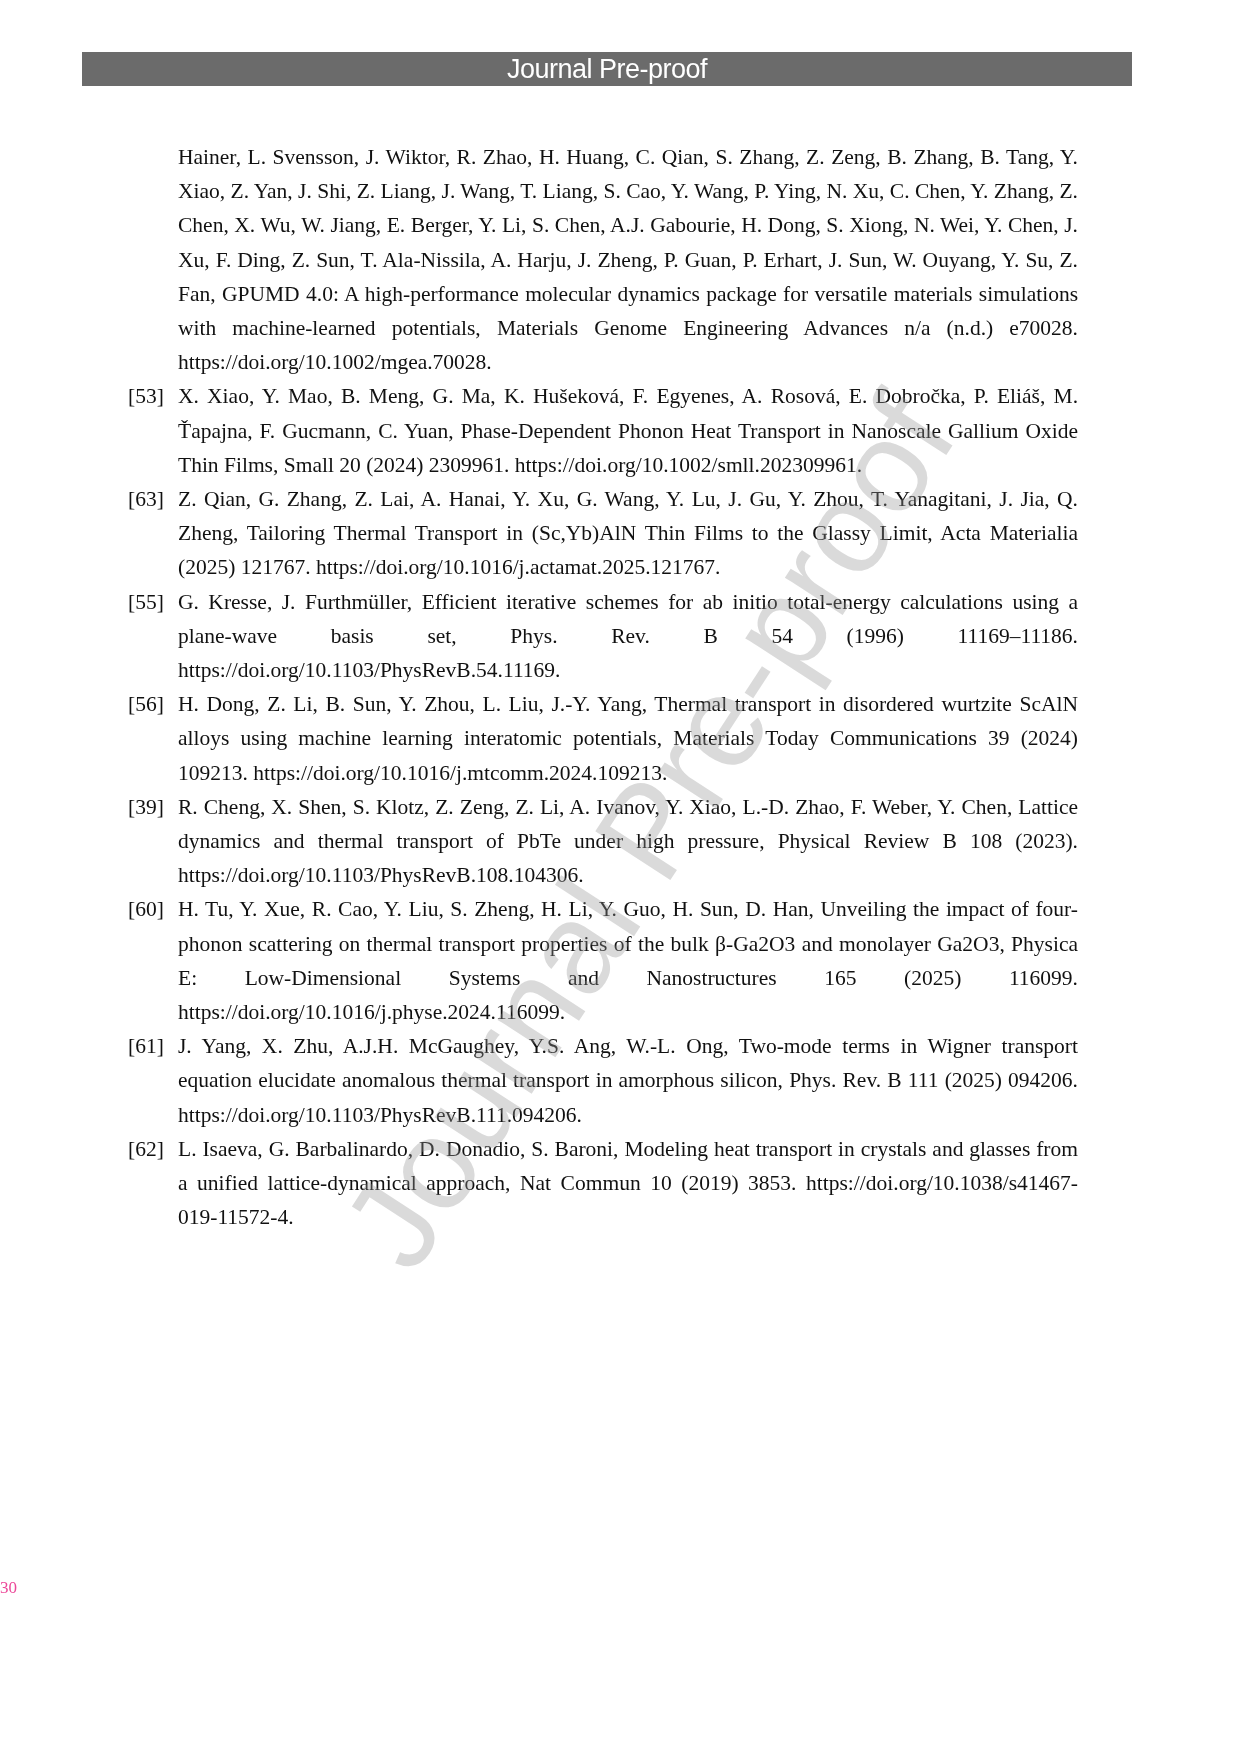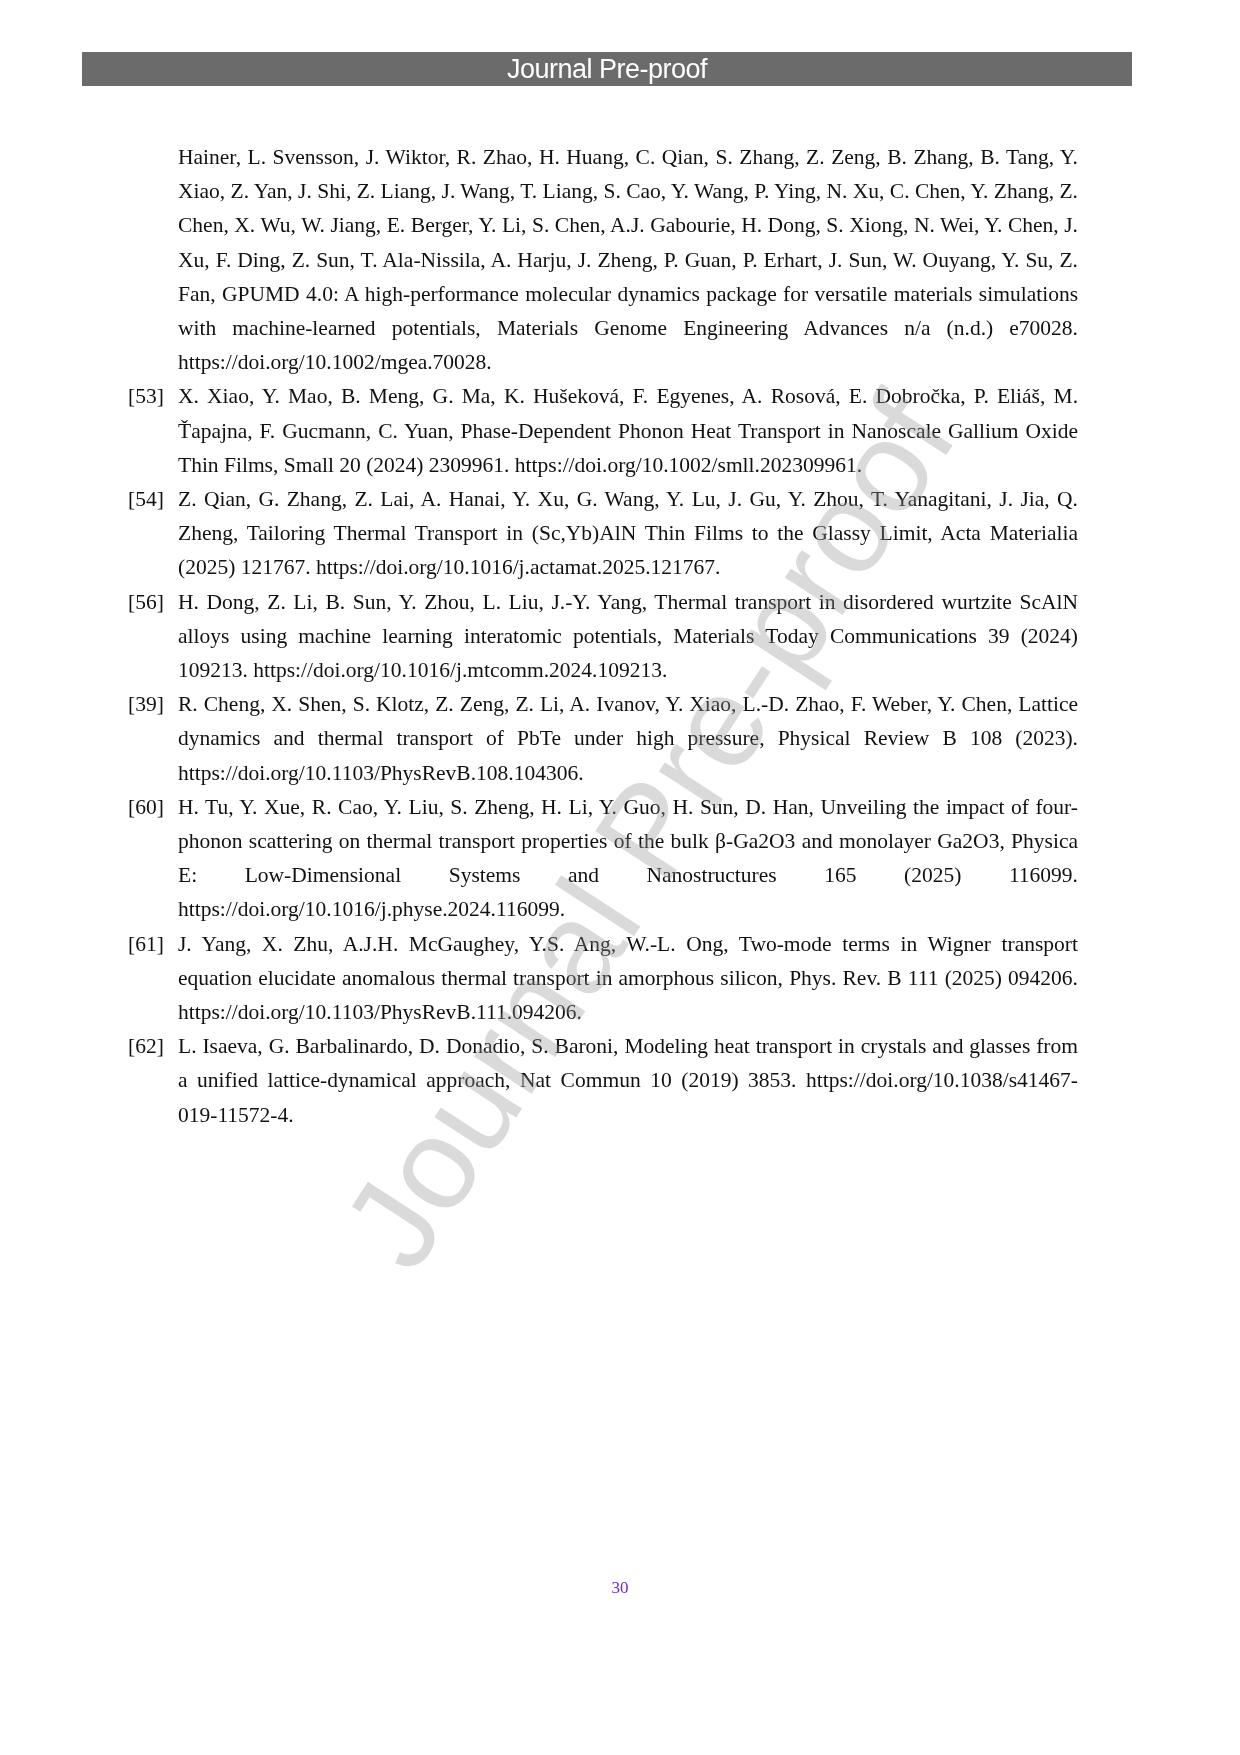--- a/index.html
+++ b/index.html
@@ -12,43 +12,47 @@
   }
   .refs {
     position: absolute; left: 128px; top: 140px; width: 950px;
     font-family: "Liberation Serif", serif; font-size: 21.5px; line-height: 34.2px; color: #111;
   }
   .ref { display: flex; justify-content: center; }
   .ref-num { width: 50px; flex: none; }
   .ref-text { flex: 1; text-align: justify; }
   .ref-cont { padding-left: 50px; text-align: justify; }
   .page-num {
-    position: absolute; left: 0; width: 1240px; top: 1578px; text-align: center;
-    font-family: "Liberation Serif", serif; font-size: 17px; color: #6d28d9;
+    position: absolute; left: 0; width: 1240px; top: 1578px; 
+    font-family: "Liberation Serif", serif; font-size: 17px; color: #ec4899;
   }
   .watermark {
     position: absolute; left: 170px; top: 800px; width: 900px; text-align: center;
     font-family: "Liberation Sans", sans-serif; font-size: 130px; color: rgba(150,150,150,0.35);
     transform: rotate(-57deg); transform-origin: center; pointer-events: none; white-space: nowrap;
   }
 </style>
 </head>
 <body>
 
 <div class="header-bar">Journal Pre-proof</div>
 
 <div class="refs">
   <div class="ref-cont">Hainer, L. Svensson, J. Wiktor, R. Zhao, H. Huang, C. Qian, S. Zhang, Z. Zeng, B. Zhang, B. Tang, Y. Xiao, Z. Yan, J. Shi, Z. Liang, J. Wang, T. Liang, S. Cao, Y. Wang, P. Ying, N. Xu, C. Chen, Y. Zhang, Z. Chen, X. Wu, W. Jiang, E. Berger, Y. Li, S. Chen, A.J. Gabourie, H. Dong, S. Xiong, N. Wei, Y. Chen, J. Xu, F. Ding, Z. Sun, T. Ala-Nissila, A. Harju, J. Zheng, P. Guan, P. Erhart, J. Sun, W. Ouyang, Y. Su, Z. Fan, GPUMD 4.0: A high-performance molecular dynamics package for versatile materials simulations with machine-learned potentials, Materials Genome Engineering Advances n/a (n.d.) e70028. https://doi.org/10.1002/mgea.70028.</div>
   <div class="ref">
     <div class="ref-num">[53]</div>
     <div class="ref-text">X. Xiao, Y. Mao, B. Meng, G. Ma, K. Hušeková, F. Egyenes, A. Rosová, E. Dobročka, P. Eliáš, M. Ťapajna, F. Gucmann, C. Yuan, Phase-Dependent Phonon Heat Transport in Nanoscale Gallium Oxide Thin Films, Small 20 (2024) 2309961. https://doi.org/10.1002/smll.202309961.</div>
   </div>
   <div class="ref">
-    <div class="ref-num">[54]</div>
+    <div class="ref-num">[63]</div>
     <div class="ref-text">Z. Qian, G. Zhang, Z. Lai, A. Hanai, Y. Xu, G. Wang, Y. Lu, J. Gu, Y. Zhou, T. Yanagitani, J. Jia, Q. Zheng, Tailoring Thermal Transport in (Sc,Yb)AlN Thin Films to the Glassy Limit, Acta Materialia (2025) 121767. https://doi.org/10.1016/j.actamat.2025.121767.</div>
+  </div>
+  <div class="ref">
+    <div class="ref-num">[55]</div>
+    <div class="ref-text">G. Kresse, J. Furthmüller, Efficient iterative schemes for ab initio total-energy calculations using a plane-wave basis set, Phys. Rev. B 54 (1996) 11169–11186. https://doi.org/10.1103/PhysRevB.54.11169.</div>
   </div>
   <div class="ref">
     <div class="ref-num">[56]</div>
     <div class="ref-text">H. Dong, Z. Li, B. Sun, Y. Zhou, L. Liu, J.-Y. Yang, Thermal transport in disordered wurtzite ScAlN alloys using machine learning interatomic potentials, Materials Today Communications 39 (2024) 109213. https://doi.org/10.1016/j.mtcomm.2024.109213.</div>
   </div>
   <div class="ref">
     <div class="ref-num">[39]</div>
     <div class="ref-text">R. Cheng, X. Shen, S. Klotz, Z. Zeng, Z. Li, A. Ivanov, Y. Xiao, L.-D. Zhao, F. Weber, Y. Chen, Lattice dynamics and thermal transport of PbTe under high pressure, Physical Review B 108 (2023). https://doi.org/10.1103/PhysRevB.108.104306.</div>
   </div>
   <div class="ref">

